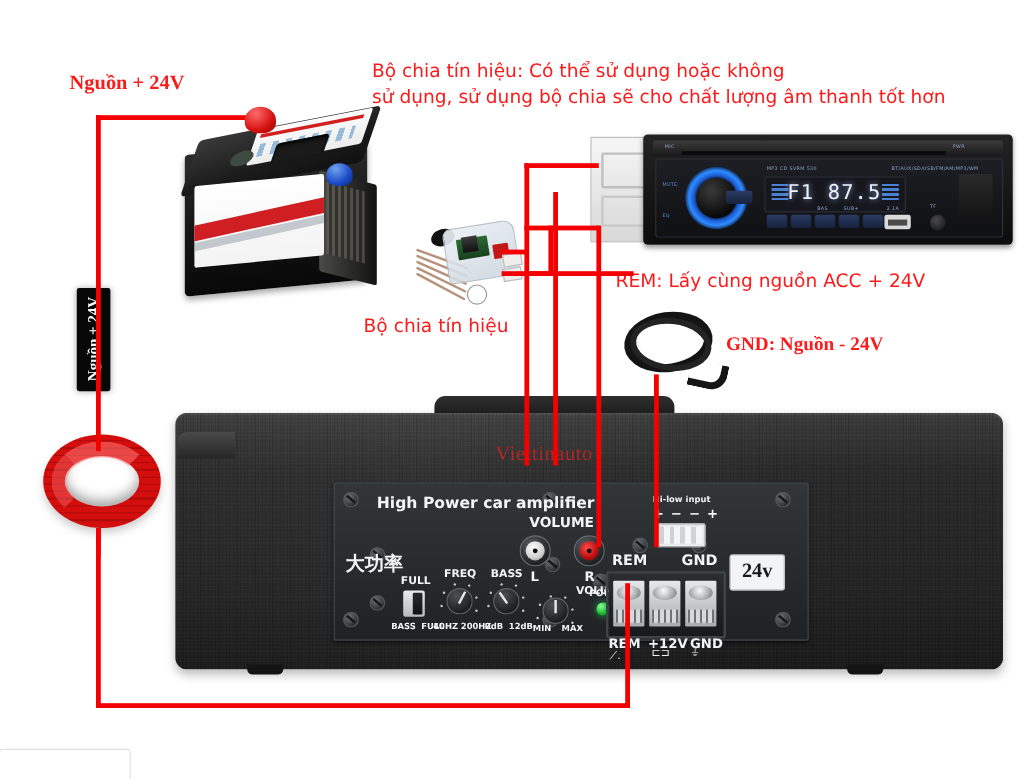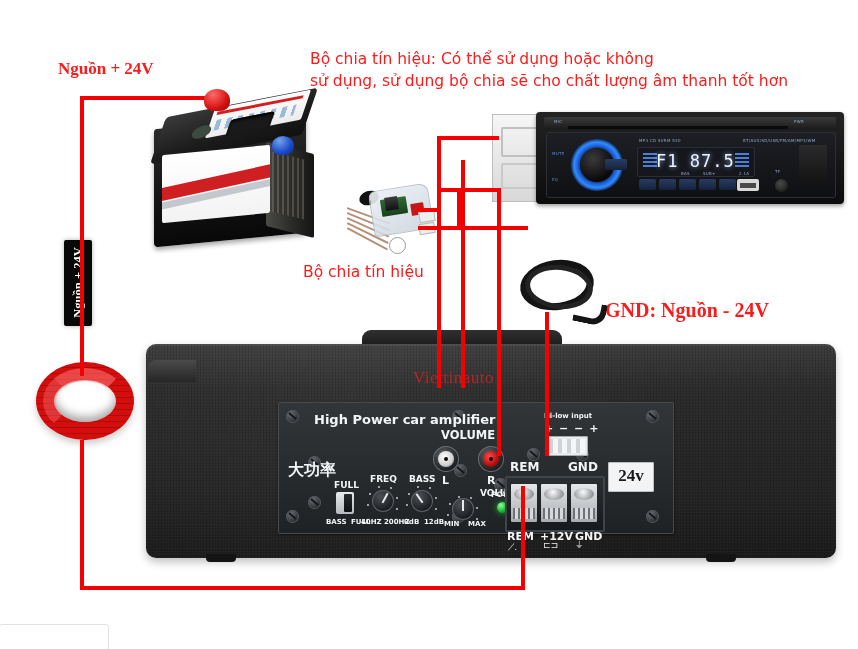--- a/index.html
+++ b/index.html
@@ -216,22 +216,23 @@
 
 <div id="stage">
 
   <div class="lbl lbl-serif" style="left:58px;top:58px;font-size:17px;">Nguồn + 24V</div>
 
   <div class="lbl lbl-sans" style="left:310px;top:50px;font-size:15.5px;">Bộ chia tín hiệu: Có thể sử dụng hoặc không</div>
   <div class="lbl lbl-sans" style="left:310px;top:72px;font-size:15.5px;">sử dụng, sử dụng bộ chia sẽ cho chất lượng âm thanh tốt hơn</div>
 
   <div class="lbl lbl-sans" style="left:303px;top:263px;font-size:15.5px;">Bộ chia tín hiệu</div>
 
-
-  <div class="lbl lbl-serif" style="left:605px;top:278px;font-size:20px;margin-top:20px;">GND: Nguồn - 24V</div>
+  <div class="lbl lbl-sans" style="left:513px;top:225px;font-size:15.5px;">REM: Lấy cùng nguồn ACC + 24V</div>
+
+  <div class="lbl lbl-serif" style="left:605px;top:278px;font-size:16px;">GND: Nguồn - 24V</div>
 
   <div class="battery">
     <div class="bat-body"></div>
     <div class="bat-side"></div>
     <div class="bat-top"></div>
     <div class="bat-toplabel"></div>
     <div class="bat-handle"></div>
     <div class="bat-vent"></div>
     <div class="bat-face"></div>
     <div class="term-pos"></div>

